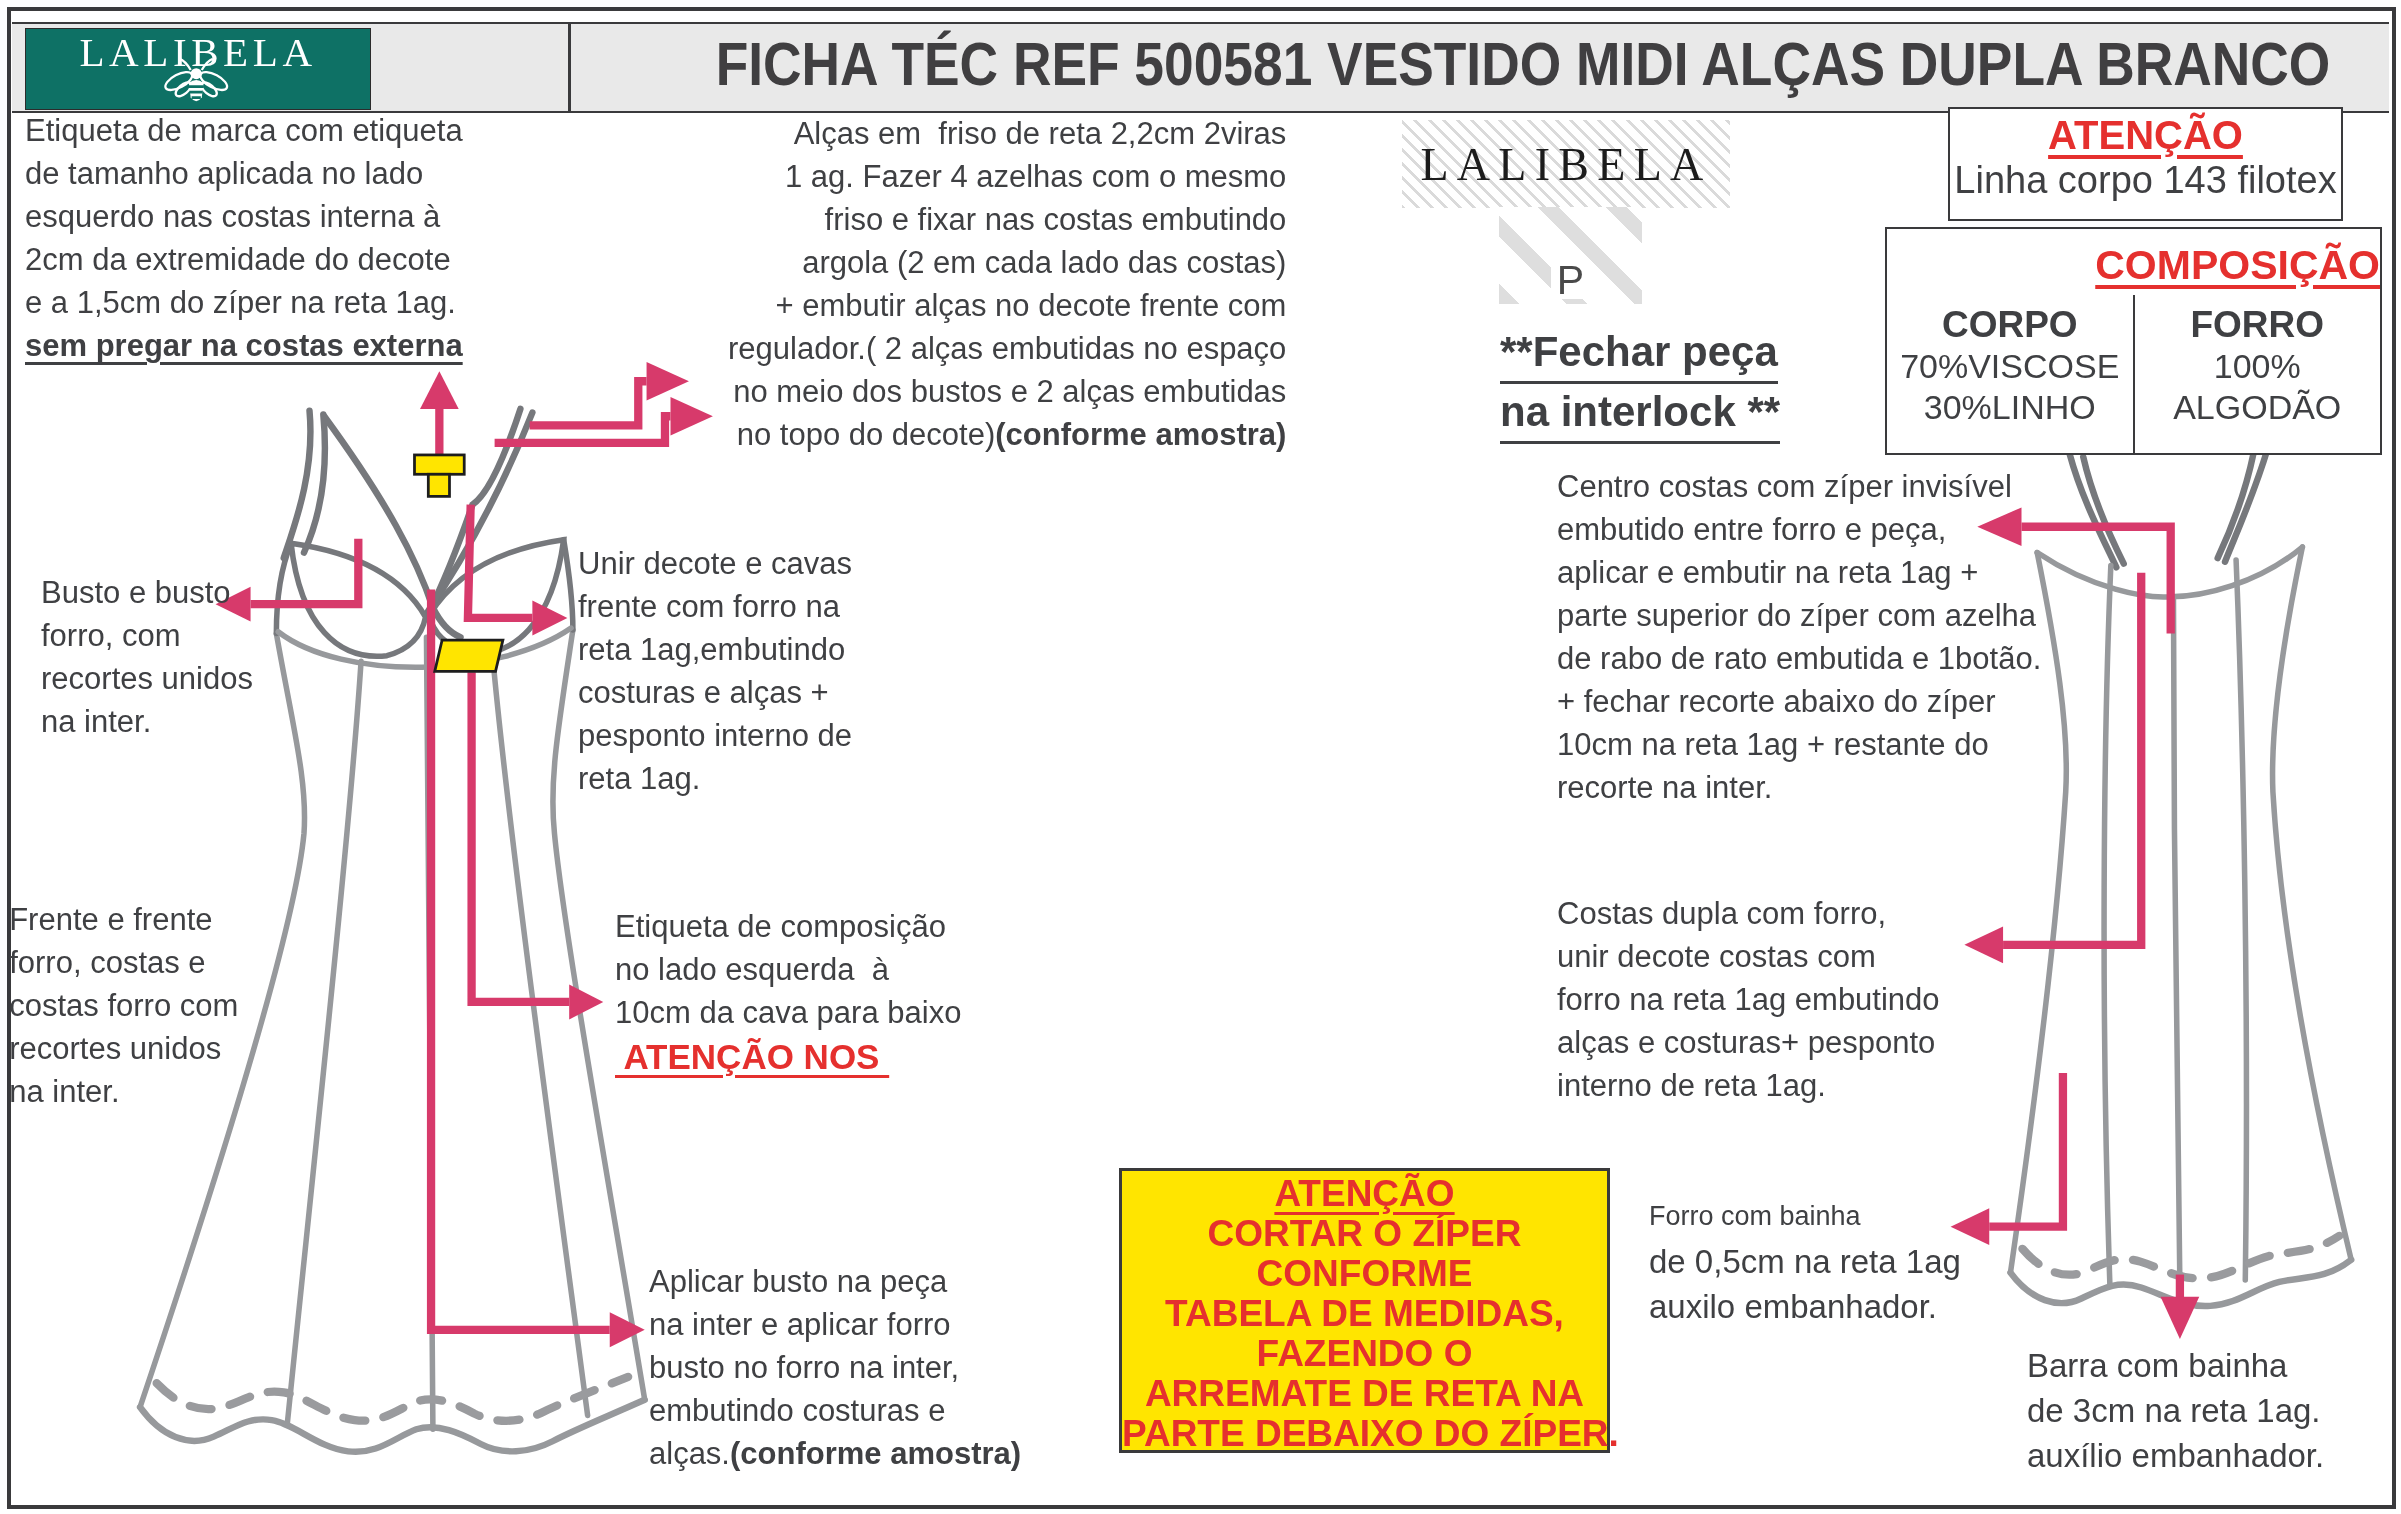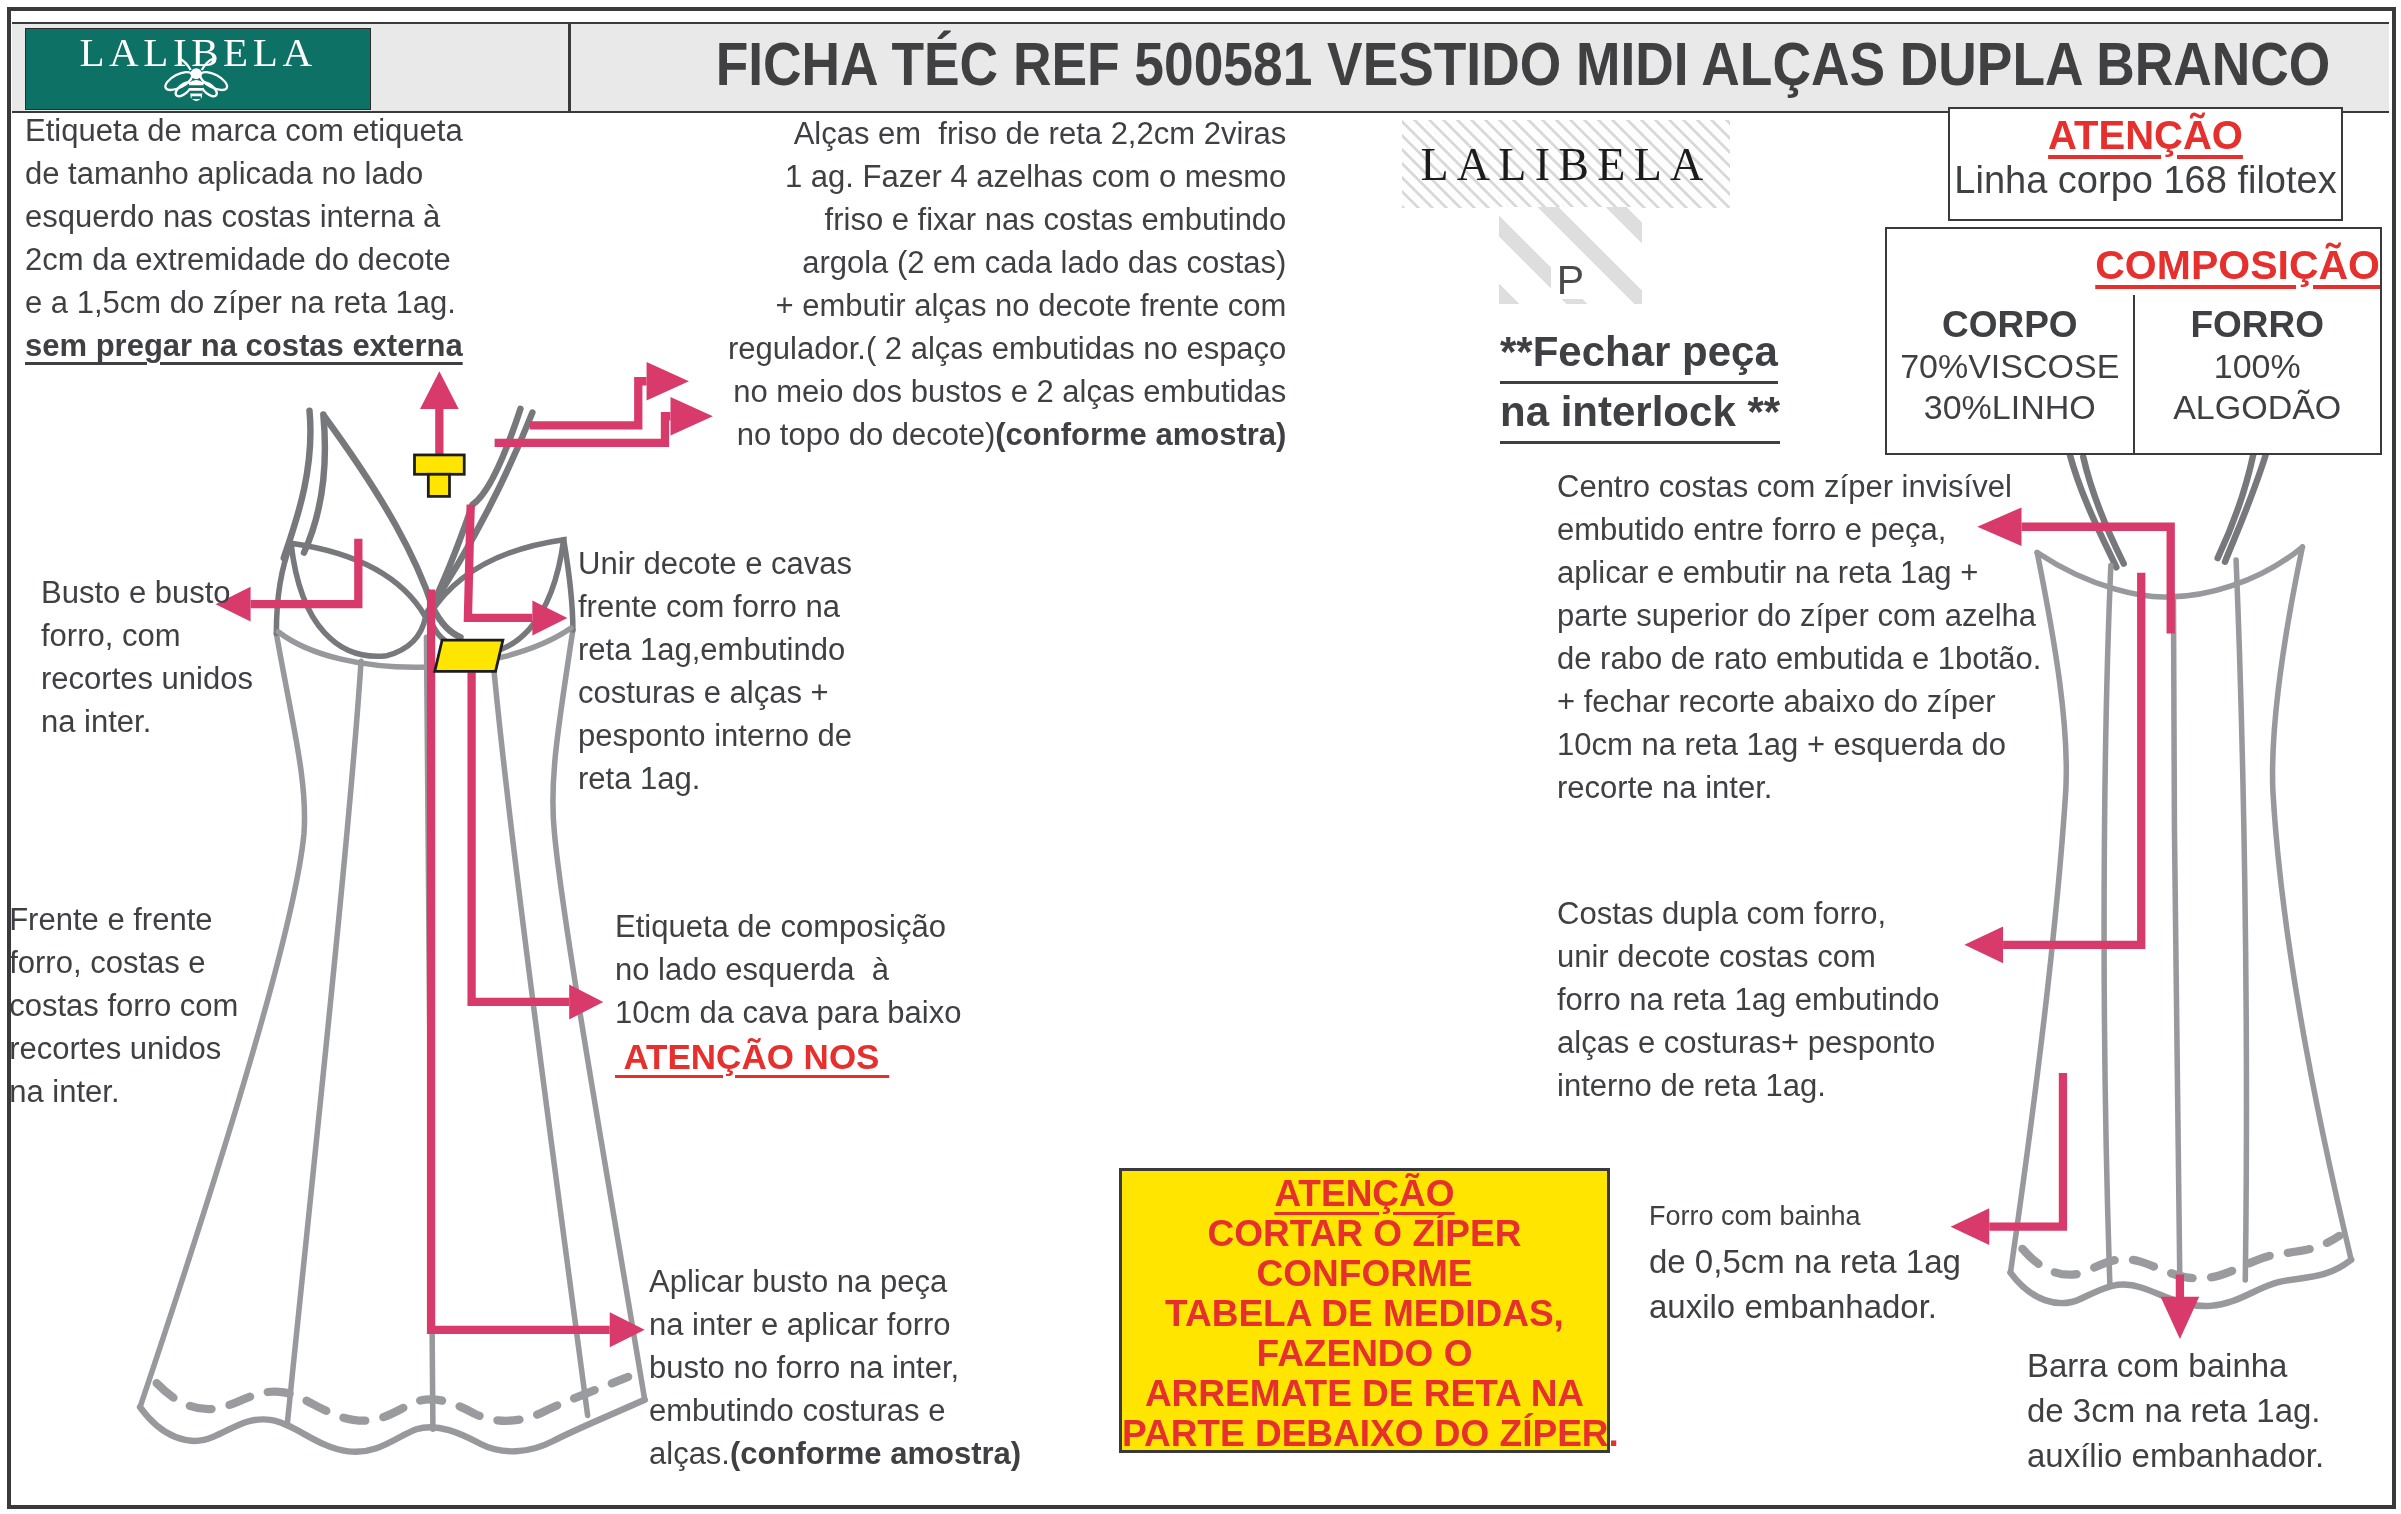--- a/index.html
+++ b/index.html
@@ -201,21 +201,21 @@
     <span id="size-letter">P</span>
   </div>
 
   <div id="fechar" class="tb">
     <div><span class="fl">**Fechar peça</span></div>
     <div><span class="fl">na interlock **</span></div>
   </div>
 
   <div id="atencao-box">
     <div id="atencao-title" class="red u">ATENÇÃO</div>
-    <div id="atencao-body">Linha corpo 168 filotex</div>
+    <div id="atencao-body">Linha corpo 143 filotex</div>
   </div>
 
   <div id="comp-box">
     <div id="comp-title" class="red u">COMPOSIÇÃO</div>
     <div id="comp-cols">
       <div class="comp-cell">
         <div class="comp-h">CORPO</div>
         <div class="comp-v">70%VISCOSE</div>
         <div class="comp-v">30%LINHO</div>
       </div>
@@ -247,21 +247,21 @@
     <div class="ln"><span>no topo do decote)</span><span class="b">(conforme amostra)</span></div>
   </div>
 
   <div class="tb" style="left:1557px;top:465px;">
     <div class="ln">Centro costas com zíper invisível</div>
     <div class="ln">embutido entre forro e peça,</div>
     <div class="ln">aplicar e embutir na reta 1ag +</div>
     <div class="ln">parte superior do zíper com azelha</div>
     <div class="ln">de rabo de rato embutida e 1botão.</div>
     <div class="ln">+ fechar recorte abaixo do zíper</div>
-    <div class="ln">10cm na reta 1ag + esquerda do</div>
+    <div class="ln">10cm na reta 1ag + restante do</div>
     <div class="ln">recorte na inter.</div>
   </div>
 
   <div class="tb" style="left:41px;top:571px;">
     <div class="ln">Busto e busto</div>
     <div class="ln">forro, com</div>
     <div class="ln">recortes unidos</div>
     <div class="ln">na inter.</div>
   </div>
 

